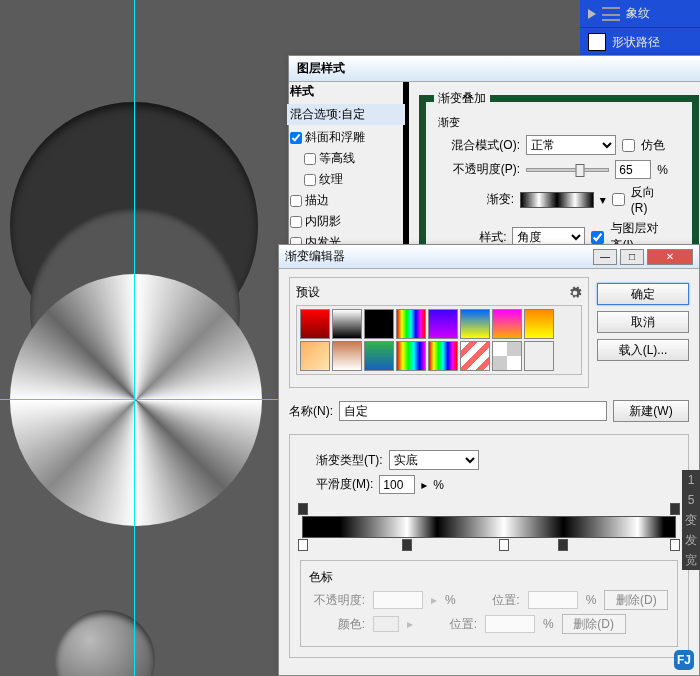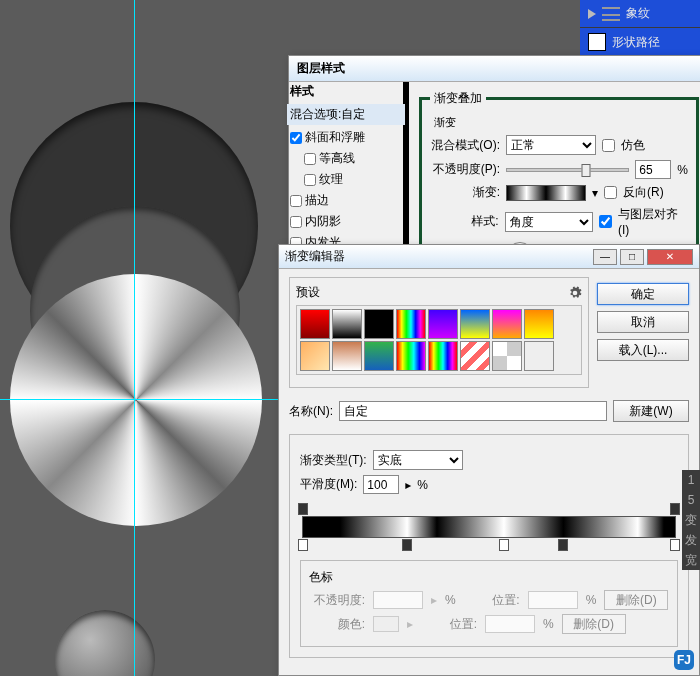--- a/index.html
+++ b/index.html
@@ -32,23 +32,23 @@
 
 .dlg1 { position:absolute; left:288px; top:55px; width:422px; height:210px; background:#f0f0f0; border:1px solid #888; box-shadow:3px 3px 8px rgba(0,0,0,.3);}
 .titlebar { background: linear-gradient(#fff,#d6e7f7); padding:4px 8px; font-weight:bold; border-bottom:1px solid #aaa;}
 .d1-body { display:flex; height:calc(100% - 24px);}
 .styles { width:120px; border-right:6px solid #000000; padding:1px;}
 .styles h4 { margin-bottom:4px;}
 .styles .hot { background:#dce8f5; padding:2px 3px; margin:0 -3px 2px;}
 .styles label { display:flex; gap:3px; padding:2px 0; align-items:center;}
 .styles input[type=checkbox]{ width:12px; height:12px;}
 .overlay { flex:1; padding:8px 10px;}
-fieldset { border:3px solid #14532d; padding:8px; }
+fieldset { border:7px solid #14532d; padding:8px; }
 legend { padding:0 4px; }
-.row { display:flex; align-items:center; gap:6px; margin:5px 0;}
+.row { display:flex; align-items:center; gap:6px; margin:5px 16px;}
 .row .lbl { width:70px; text-align:right;}
 .row input[type=text]{ width:36px; height:19px; border:1px solid #888; padding:1px 3px;}
 select { width:90px; height:20px; background:#fff; border:1px solid #888;}
 .grad-prev { width:80px; height:16px; border:1px solid #555;
   background: linear-gradient(90deg,#000,#fff,#000,#fff,#000);}
 .slider { flex:1; height:4px; background:#ccc; border:1px solid #999; position:relative;}
 .slider .thumb{ position:absolute; top:-5px; width:9px; height:13px; background:#eee; border:1px solid #666; transform:translateX(-50%);}
 .dial { width:28px; height:28px; border:1px solid #888; border-radius:50%; background:#fff; position:relative;}
 .dial::after{content:"";position:absolute;left:50%;top:50%;width:1px;height:12px;background:#000;transform-origin:top;transform:rotate(0deg);}
 

